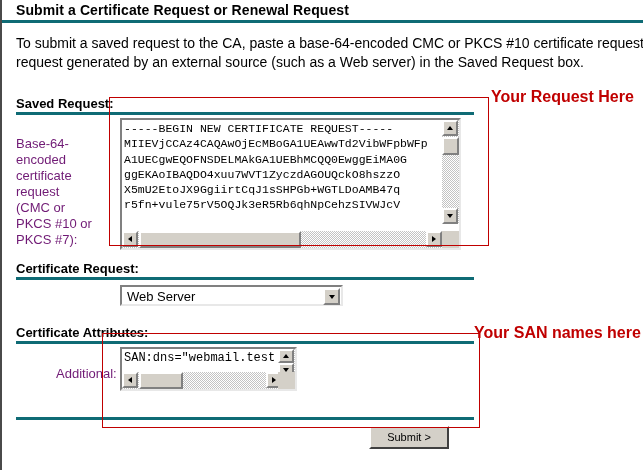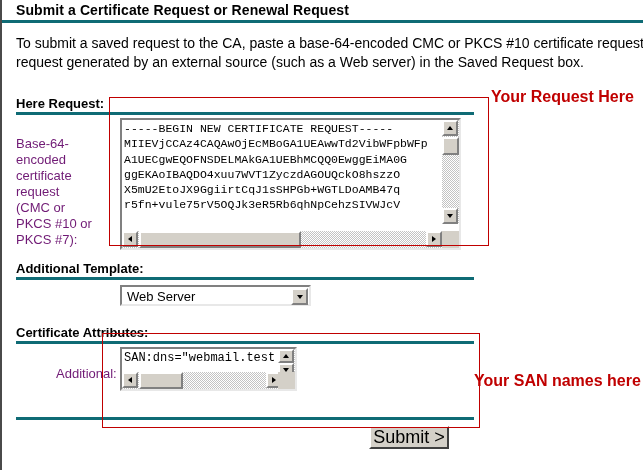--- a/index.html
+++ b/index.html
@@ -193,21 +193,21 @@
   
   .btn-submit {
     position: absolute;
     background: #d4d0c8;
     border-top: 2px solid #ffffff;
     border-left: 2px solid #ffffff;
     border-right: 2px solid #404040;
     border-bottom: 2px solid #404040;
     box-sizing: border-box;
     font-family: "Liberation Sans", sans-serif;
-    font-size: 18px;
+    font-size: 11px;
     color: #000;
     text-align: center;
     line-height: 19px;
     cursor: default;
     padding: 0;
   }
 
   
   .anno-box {
     position: absolute;
@@ -229,21 +229,21 @@
 <body>
 
 <div id="page">
   <div class="content">
 
     <h1 class="page-title">Submit a Certificate Request or Renewal Request</h1>
     <div class="rule-teal" style="width:643px;"></div>
 
     <p class="intro">To submit a saved request to the CA, paste a base-64-encoded CMC or PKCS #10 certificate request or PKCS #7 renewal request generated by an external source (such as a Web server) in the Saved Request box.</p>
 
-    <h2 class="section-title abs" style="left:0; top:96px;">Here Request:</h2>
+    <h2 class="section-title abs" style="left:0; top:96px;">Saved Request:</h2>
     <div class="rule-teal abs" style="left:14px; top:112px; width:458px; height:3px;"></div>
 
     <div class="label-left abs" style="left:14px; top:136px; width:95px; white-space:pre-line;">Base-64-encoded
 certificate request
 (CMC or
 PKCS #10 or
 PKCS #7):</div>
 
     <div class="ta-wrap" style="left:118px; top:118px; width:341px; height:132px;">
       <div class="ta-text">-----BEGIN NEW CERTIFICATE REQUEST-----
@@ -268,24 +268,24 @@
           <span class="arrow left"></span>
         </div>
         <div class="sb-thumb" style="left:17px; top:0; width:162px; height:17px;"></div>
         <div class="sb-btn" style="right:0; top:0;">
           <span class="arrow right"></span>
         </div>
       </div>
       <div class="sb-corner" style="right:0; bottom:0; width:17px; height:17px;"></div>
     </div>
 
-    <h2 class="section-title abs" style="left:0; top:261px;">Additional Template:</h2>
+    <h2 class="section-title abs" style="left:0; top:261px;">Certificate Request:</h2>
     <div class="rule-teal abs" style="left:14px; top:277px; width:458px; height:3px;"></div>
 
-    <div class="select-box" style="left:118px; top:285px; width:191px; height:21px;">
+    <div class="select-box" style="left:118px; top:285px; width:223px; height:21px;">
       <span class="select-text">Web Server</span>
       <span class="select-btn">
         <span class="arrow down"></span>
       </span>
     </div>
 
     <h2 class="section-title abs" style="left:0; top:325px;">Certificate Attributes:</h2>
     <div class="rule-teal abs" style="left:14px; top:341px; width:458px; height:3px;"></div>
 
     <div class="label-left abs" style="left:54px; top:366px;">Additional:</div>
@@ -315,16 +315,16 @@
     </div>
 
     <div class="rule-teal abs" style="left:14px; top:417px; width:458px; height:3px;"></div>
 
     <button class="btn-submit" style="left:367px; top:426px; width:80px; height:23px;">Submit &gt;</button>
 
     <div class="anno-box" style="left:107px; top:97px; width:380px; height:149px;"></div>
     <div class="anno-label" style="left:489px; top:90px;">Your Request Here</div>
 
     <div class="anno-box" style="left:100px; top:333px; width:378px; height:95px;"></div>
-    <div class="anno-label" style="left:472px; top:326px;margin-top:48px;">Your SAN names here</div>
+    <div class="anno-label" style="left:472px; top:326px;">Your SAN names here</div>
 
   </div>
 </div>
 
 </body></html>

